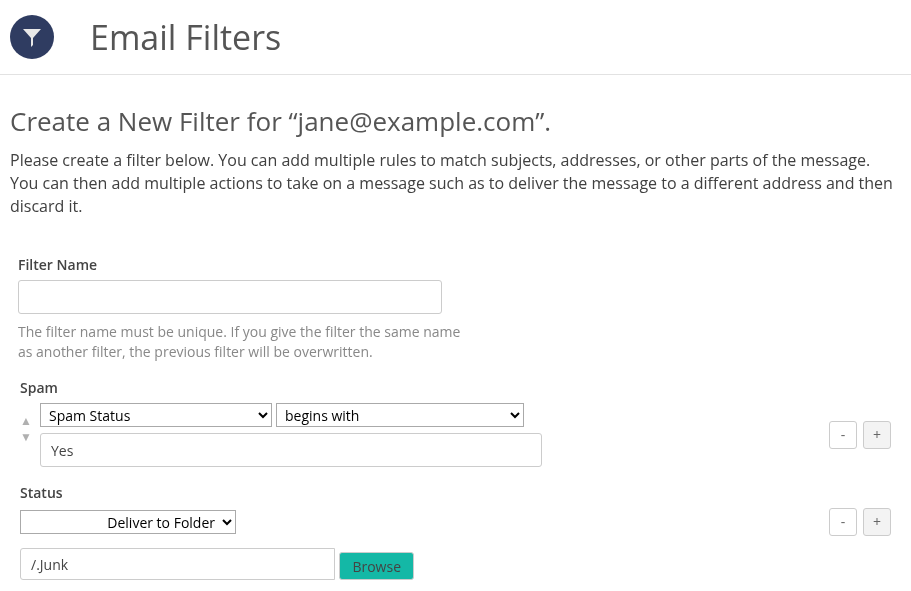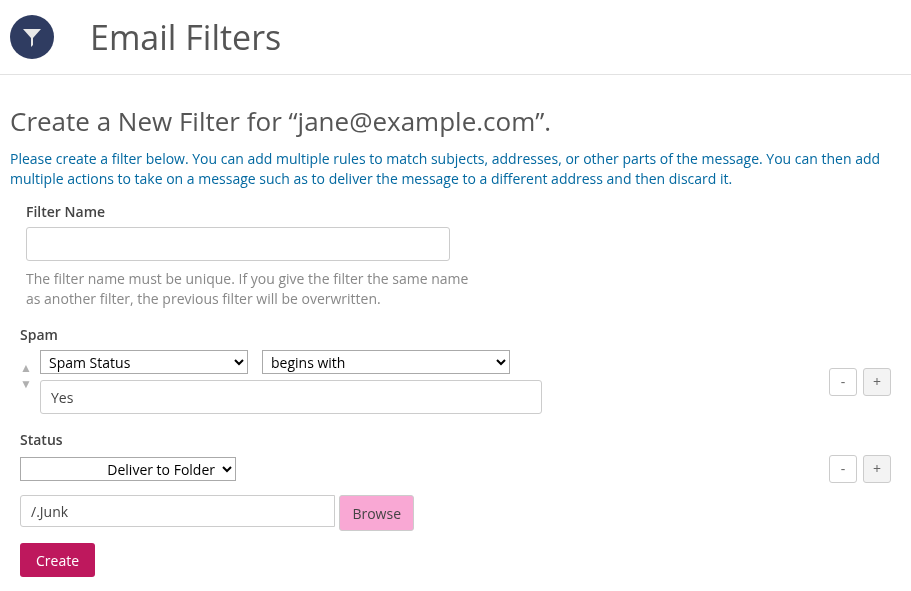--- a/index.html
+++ b/index.html
@@ -41,27 +41,27 @@
     .content {
       padding: 10px 10px 20px 10px;
     }
     .subtitle {
       font-size: 26px;
       font-weight: 400;
       color: #555;
       margin: 18px 0 10px 0;
     }
     .description {
-      font-size: 14px;
-      color: #0369a1;
+      font-size: 16px;
+      color: #404040;
       line-height: 1.45;
-      margin-bottom: 12px;
+      margin-bottom: 36px;
     }
     .form-group {
-      margin: 0 10px 16px 16px;
+      margin: 0 10px 16px 8px;
     }
     .label {
       font-size: 14px;
       font-weight: 600;
       color: #444;
       margin-bottom: 6px;
     }
     .filter-name-input {
       width: 424px;
       height: 34px;
@@ -114,22 +114,22 @@
     }
     select {
       height: 24px;
       border: 1px solid #aaa;
       background: #fff;
       font-family: inherit;
       font-size: 14px;
       padding: 0 4px;
     }
     .rule-field-select {
-      width: 208px;
-      margin-right: 14px;
+      width: 232px;
+      margin-right: 4px;
     }
     .rule-condition-select {
       width: 248px;
     }
     .rule-value-input {
       width: 502px;
       height: 30px;
       border: 1px solid #ccc;
       border-radius: 3px;
       padding: 16px 10px;
@@ -160,41 +160,41 @@
     }
     .sq-btn.plus {
       background: #f3f3f3;
     }
     .action-select {
       width: 216px;
       text-align: right;
     }
     .folder-row {
       display: flex;
-      align-items: flex-start;
+      align-items: flex-end;
       margin: 0 10px 12px 10px;
       width: 394px;
     }
     .folder-input {
       flex: 1 1 auto;
       height: 32px;
       border: 1px solid #ccc;
       border-radius: 3px 0 0 3px;
       padding: 0 10px;
       font-size: 14px;
       font-family: inherit;
       color: #444;
     }
     .browse-btn {
-      height: 36px;
+      height: 28px;
       padding: 0 12px;
       border: 1px solid #ccc;
       border-left: 1px solid #ccc;
       border-radius: 0 3px 3px 0;
-      background: #f9a8d4;
+      background: #14b8a6;
       color: #444;
       font-size: 14px;
       font-family: inherit;
       cursor: pointer;
       margin-left: 4px;
       border-radius: 3px;
     }
     .create-btn {
       margin: 0 10px;
       height: 34px;

